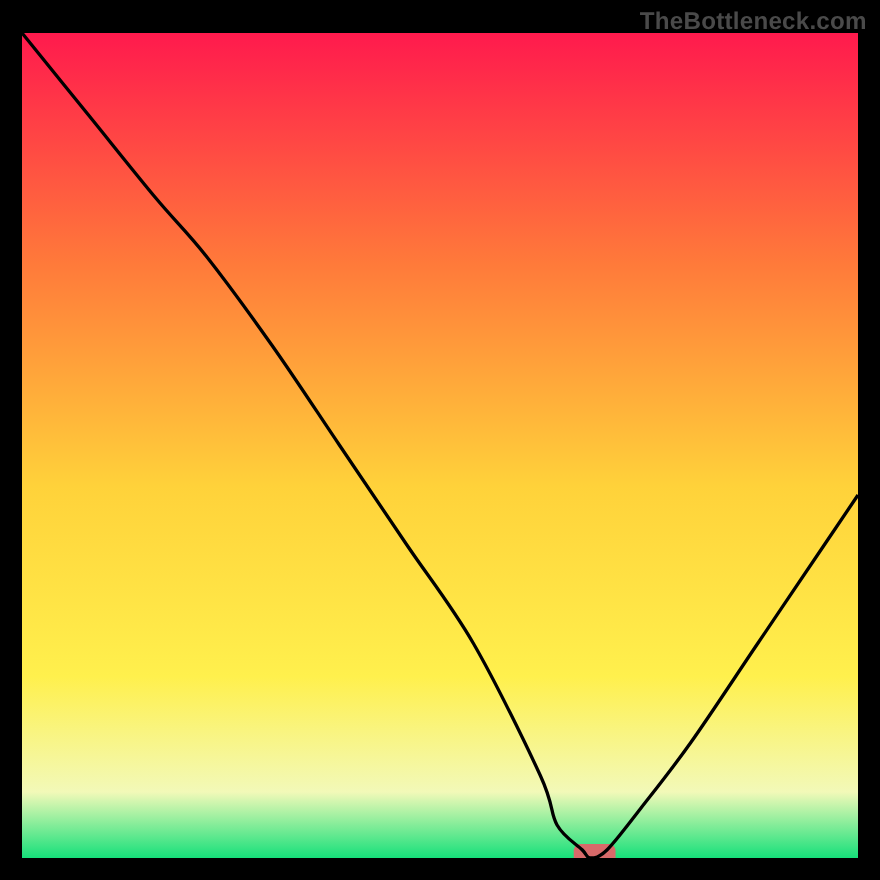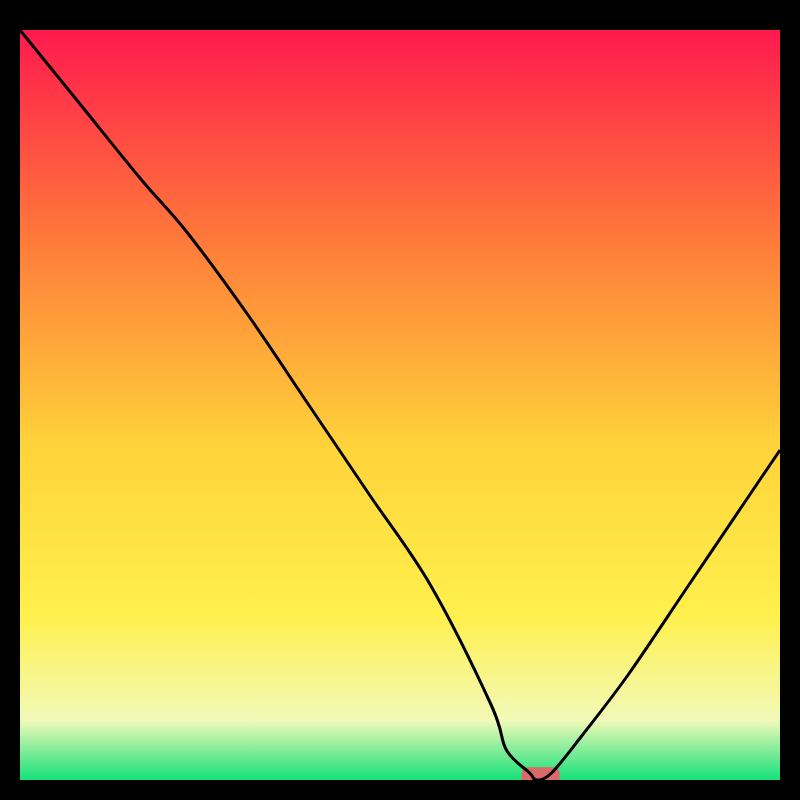--- a/index.html
+++ b/index.html
@@ -34,20 +34,21 @@
     width: 760px;
     height: 750px;
     background: #000;
   }
   svg { display: block; }
 </style>
 </head>
 <body>
 
 <div class="frame">
+  <div class="watermark">TheBottleneck.com</div>
 
   <div class="plot">
     <svg id="svg" width="760" height="750" viewBox="0 0 760 750">
       <defs>
         <linearGradient id="bg-grad" x1="0" y1="0" x2="0" y2="1">
             <stop offset="0.0%" stop-color="#ff1a4d"></stop>
             <stop offset="28.0%" stop-color="#ff7a3a"></stop>
             <stop offset="55.0%" stop-color="#ffd23a"></stop>
             <stop offset="78.0%" stop-color="#fff04d"></stop>
             <stop offset="92.0%" stop-color="#f2f9b8"></stop>

